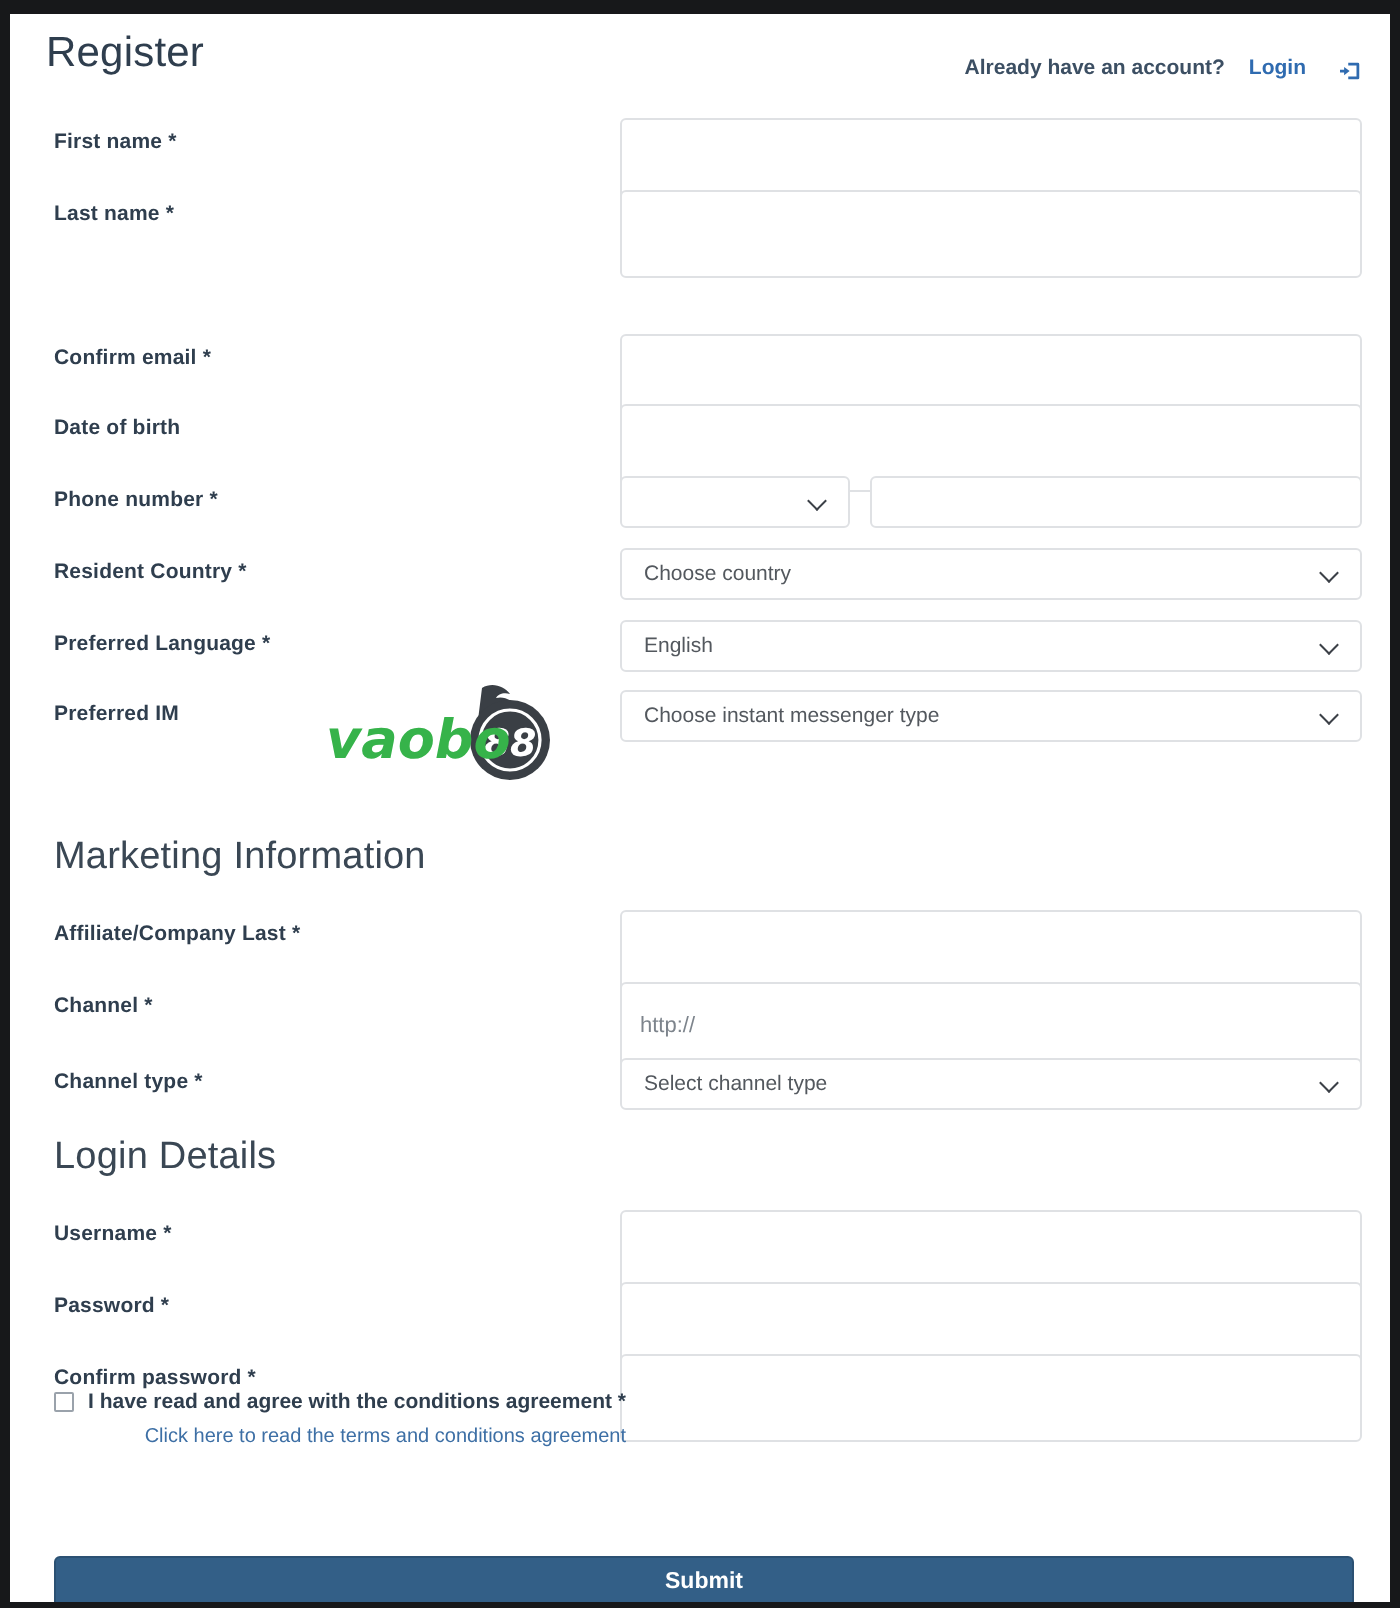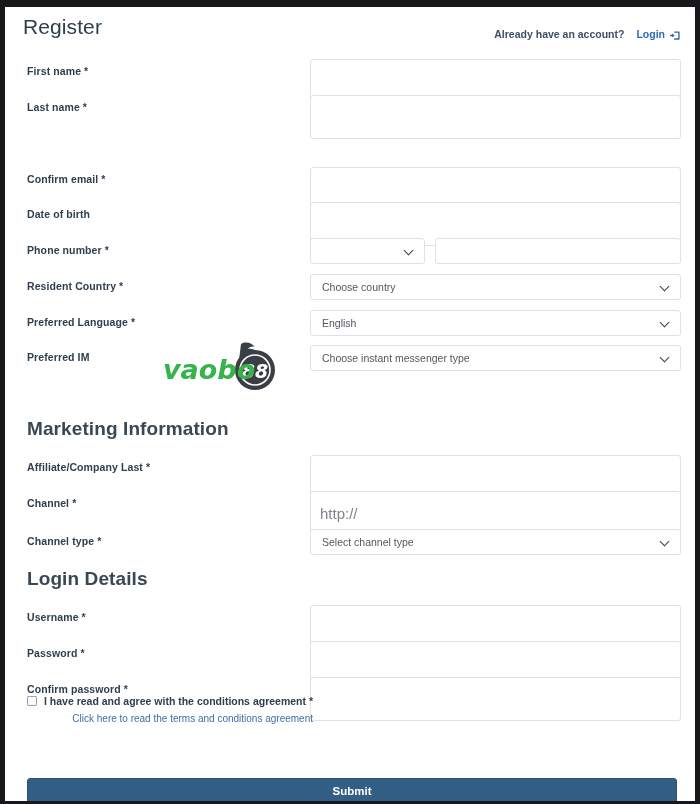--- a/index.html
+++ b/index.html
@@ -55,21 +55,21 @@
   }
   .hdr-note {
     color: #3c4f63;
     font-weight: 600;
   }
   .hdr-login {
     color: #2f6bb0;
     font-weight: 600;
     display: flex;
     align-items: center;
-    gap: 5px;
+    gap: 17px;
     cursor: pointer;
   }
   .login-icon {
     display: inline-block;
     width: 11px;
     height: 11px;
     position: relative;
     top: 1px;
   }
 
@@ -95,21 +95,21 @@
     position: absolute;
     left: 287px;
     right: 0px;
     top: 0;
     height: 44px;
     box-sizing: border-box;
     background: #ffffff;
     border: 1px solid #dfe1e4;
     border-radius: 3px;
     font-family: "Liberation Sans", sans-serif;
-    font-size: 15px;
+    font-size: 11px;
     color: #53585e;
     padding: 0 9px;
     line-height: 24px;
     outline: none;
   }
   .field::placeholder { color: #7d848c; }
   .field.disabled {
     background: #e9ecef;
     border-color: #e0e2e5;
   }
@@ -178,21 +178,21 @@
     color: #53585e;
     padding: 0 9px;
     outline: none;
   }
 
   
   .section-h {
     position: absolute;
     left: 22px;
     font-size: 19px;
-    font-weight: 700;
+    font-weight: 400;
     color: #3a4754;
     letter-spacing: 0.1px;
   }
 
   
   .wm {
     position: absolute;
     left: 158px;
     top: 334px;
     width: 122px;

